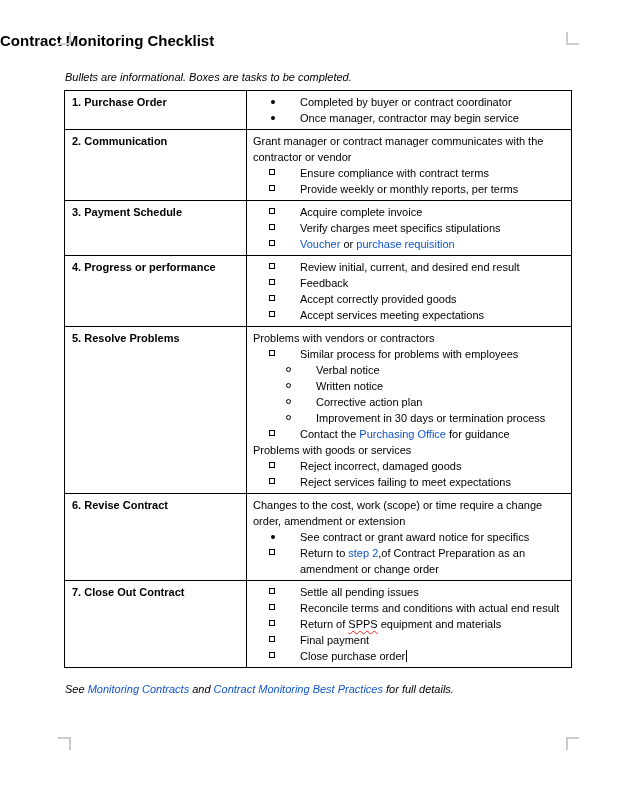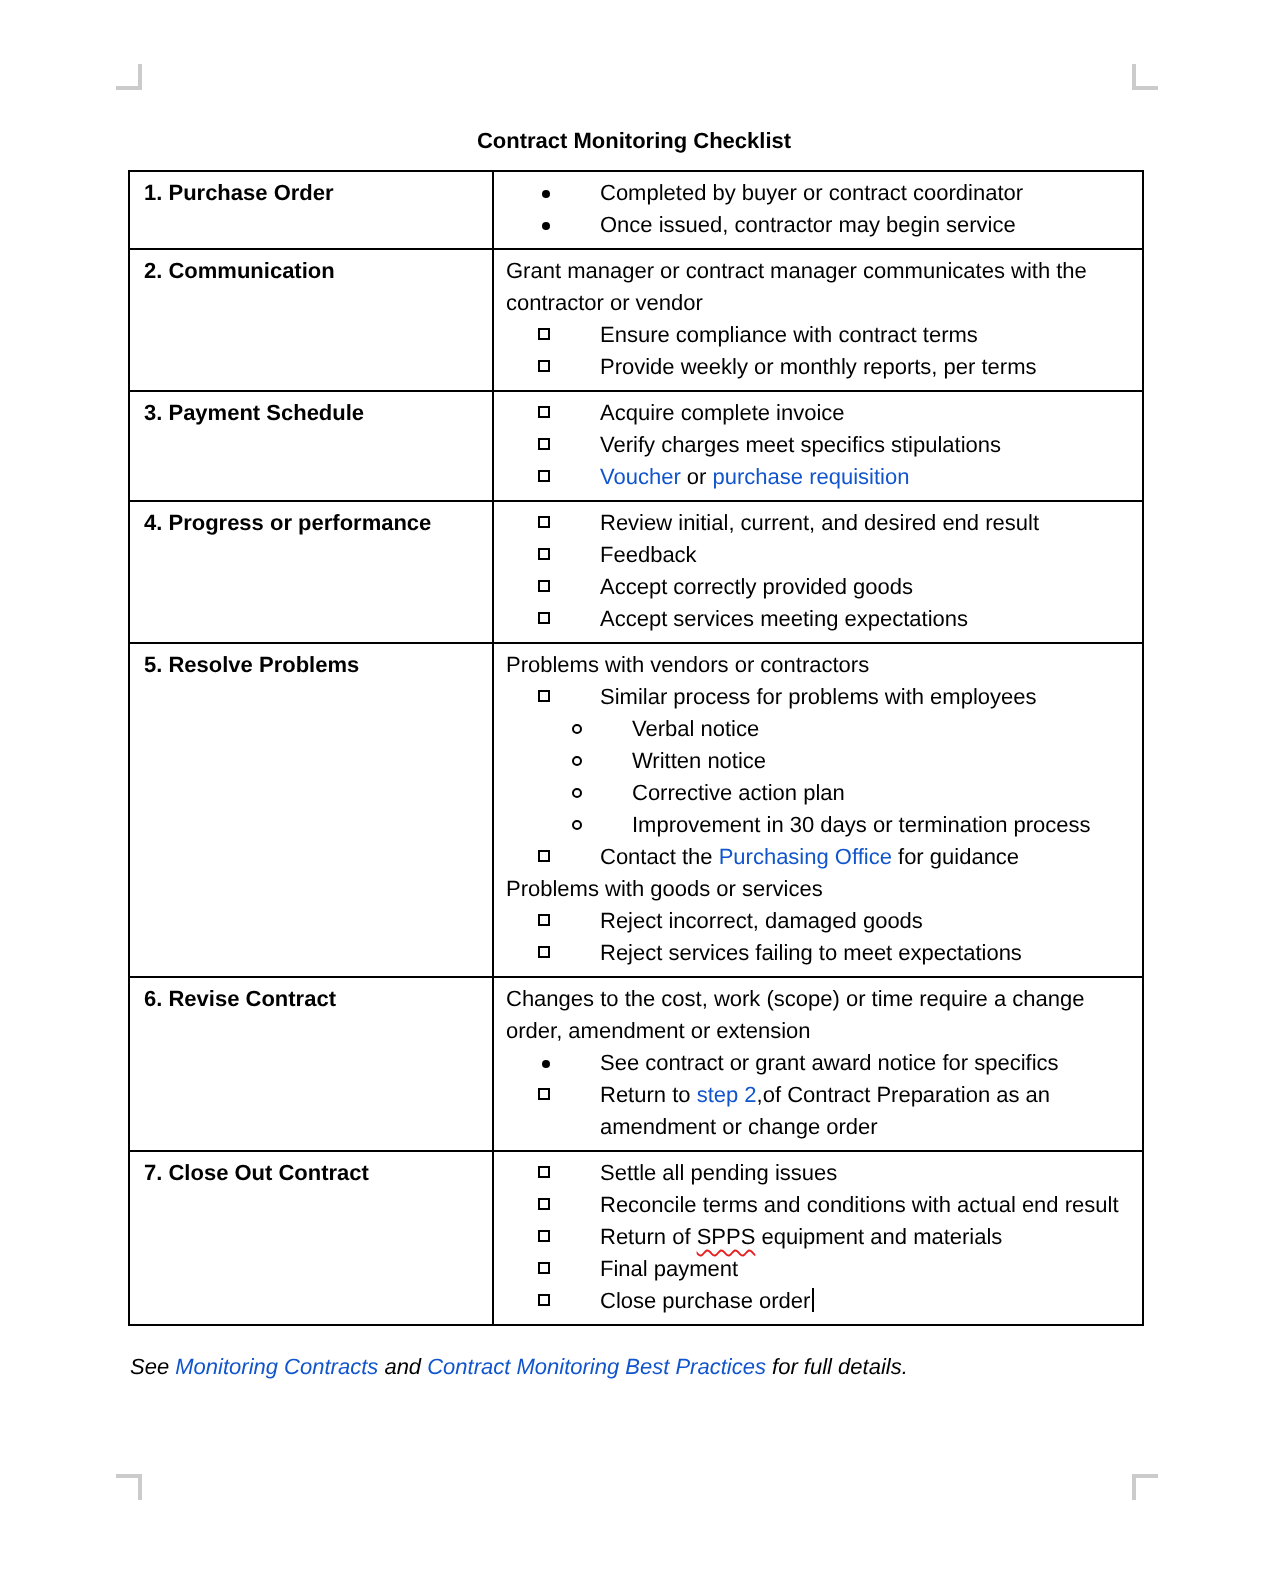--- a/index.html
+++ b/index.html
@@ -15,23 +15,23 @@
     overflow: hidden;
   }
   
   .crop-mark { position: absolute; width: 13px; height: 13px; }
   .crop-tl { left: 58px;  top: 32px;  border-right: 2px solid #cbcbcb; border-bottom: 2px solid #cbcbcb; }
   .crop-tr { left: 566px; top: 32px;  border-left: 2px solid #cbcbcb;  border-bottom: 2px solid #cbcbcb; }
   .crop-bl { left: 58px;  top: 737px; border-right: 2px solid #cbcbcb; border-top: 2px solid #cbcbcb; }
   .crop-br { left: 566px; top: 737px; border-left: 2px solid #cbcbcb;  border-top: 2px solid #cbcbcb; }
 
   .title {
-    padding-top: 62px;
-    text-align: center;
-    font-size: 11px;
+    padding-top: 32px;
+    text-align: left;
+    font-size: 15px;
     font-weight: bold;
     line-height: 18px;
   }
   .subtitle {
     margin: 19px 0 0 65px;
     font-style: italic;
     line-height: 16px;
   }
   table.checklist {
     margin: 5px 0 0 64px;
@@ -97,37 +97,38 @@
 </head>
 <body>
 
 <div class="page">
   <div class="crop-mark crop-tl"></div>
   <div class="crop-mark crop-tr"></div>
   <div class="crop-mark crop-bl"></div>
   <div class="crop-mark crop-br"></div>
 
   <div class="title">Contract Monitoring Checklist</div>
+  <div class="subtitle">Bullets are informational. Boxes are tasks to be completed.</div>
 
   <table class="checklist">
     <tbody>
         <tr>
           <td class="label-cell">1. Purchase Order</td>
           <td class="content-cell">
             <div class="item item-bullet">
               <span class="glyph-holder">
                 <span class="glyph-bullet"></span>
               </span>
               <span class="item-text"><span>Completed by buyer or contract coordinator</span></span>
             </div>
             <div class="item item-bullet">
               <span class="glyph-holder">
                 <span class="glyph-bullet"></span>
               </span>
-              <span class="item-text"><span>Once issued, contractor may begin service</span></span>
+              <span class="item-text"><span>Once manager, contractor may begin service</span></span>
             </div>
           </td>
         </tr>
         <tr>
           <td class="label-cell">2. Communication</td>
           <td class="content-cell">
             <div class="item item-para">
               <span class="item-text"><span>Grant manager or contract manager communicates with the contractor or vendor</span></span>
             </div>
             <div class="item item-check">

